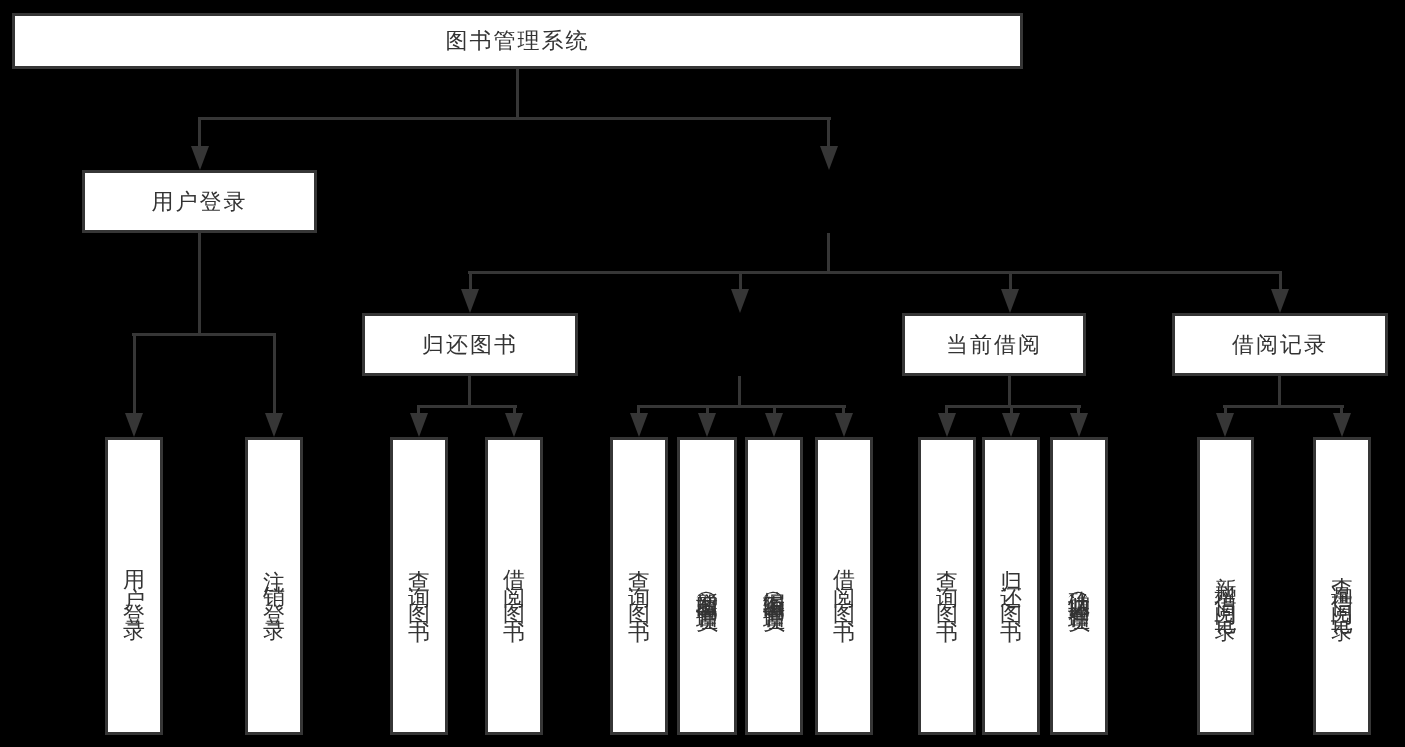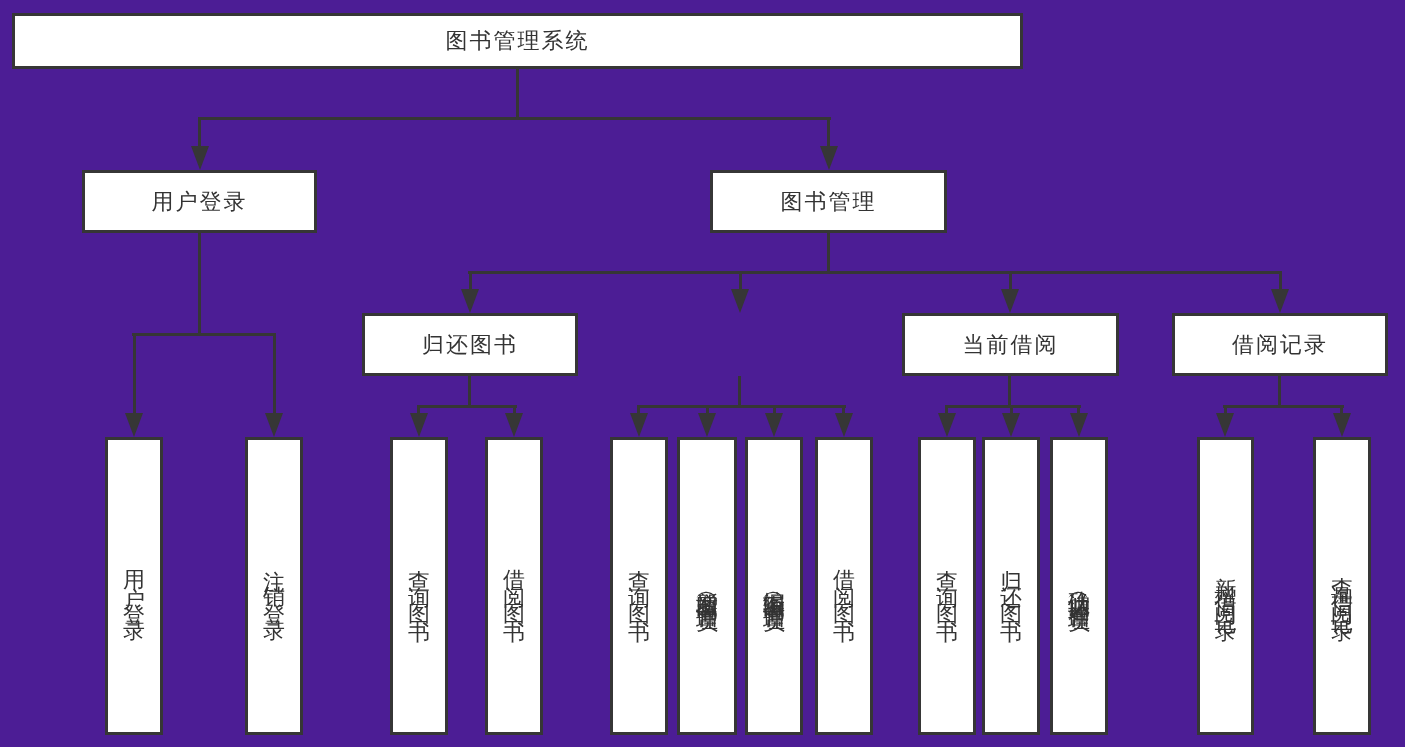--- a/index.html
+++ b/index.html
@@ -1,19 +1,19 @@
 <!DOCTYPE html>
 <html><head>
 <meta charset="utf-8">
 <style>
   * { box-sizing: border-box; margin: 0; padding: 0; }
   html,body { background:#ffffff; }
   body { width:1405px; height:747px; position:relative; overflow:hidden;
          font-family:"DejaVu Sans","Liberation Sans",sans-serif; }
-  .canvas { position:absolute; left:0; top:0; width:1405px; height:747px; background:#4c1d95; }
+  .canvas { position:absolute; left:0; top:0; width:1405px; height:747px; background:#000000; }
   .node { position:absolute; border:3px solid #363636; background:#ffffff; color:#333333;
           display:flex; align-items:center; justify-content:center;
           font-size:22px; letter-spacing:2px; text-align:center; }
   .vnode { writing-mode:vertical-rl; text-orientation:mixed; letter-spacing:3px; padding:10px 0; }
   .hline, .vline { position:absolute; background:#363636; }
   .arrowhead { position:absolute; width:0; height:0;
                border-left:9px solid transparent; border-right:9px solid transparent;
                border-top:24px solid #363636; }
   .watermark { position:absolute; left:1186px; top:715px; font-size:18px;
                color:rgba(150,150,150,0.9); letter-spacing:1px; white-space:nowrap; z-index:5; }
@@ -21,25 +21,24 @@
 </head>
 <body>
 
 <div class="canvas">
 
   
   <div class="node" style="left:12px; top:13px; width:1011px; height:56px;">图书管理系统</div>
 
   
   <div class="node" style="left:82px; top:170px; width:235px; height:63px;">用户登录</div>
-  <div class="node" style="left:710px; top:170px; width:237px; height:63px;">图书管理</div>
 
   
   <div class="node" style="left:362px; top:313px; width:216px; height:63px;">归还图书</div>
-  <div class="node" style="left:902px; top:313px; width:217px; height:63px;">当前借阅</div>
+  <div class="node" style="left:902px; top:313px; width:184px; height:63px;">当前借阅</div>
   <div class="node" style="left:1172px; top:313px; width:216px; height:63px;">借阅记录</div>
 
   
   <div class="node vnode" style="left: 105px; top: 437px; width: 58px; height: 298px; letter-spacing: 17px;">用户登录</div>
   <div class="node vnode" style="left: 245px; top: 437px; width: 58px; height: 298px; letter-spacing: 17px;">注销登录</div>
   <div class="node vnode" style="left: 390px; top: 437px; width: 58px; height: 298px; letter-spacing: 17px;">查询图书</div>
   <div class="node vnode" style="left: 485px; top: 437px; width: 58px; height: 298px; letter-spacing: 17px;">借阅图书</div>
   <div class="node vnode" style="left: 610px; top: 437px; width: 58px; height: 298px; letter-spacing: 17px;">查询图书</div>
   <div class="node vnode" style="left: 677px; top: 437px; width: 60px; height: 298px; letter-spacing: 3px;">新增图书（管理员）</div>
   <div class="node vnode" style="left: 745px; top: 437px; width: 58px; height: 298px; letter-spacing: 3px;">编辑图书（管理员）</div>

